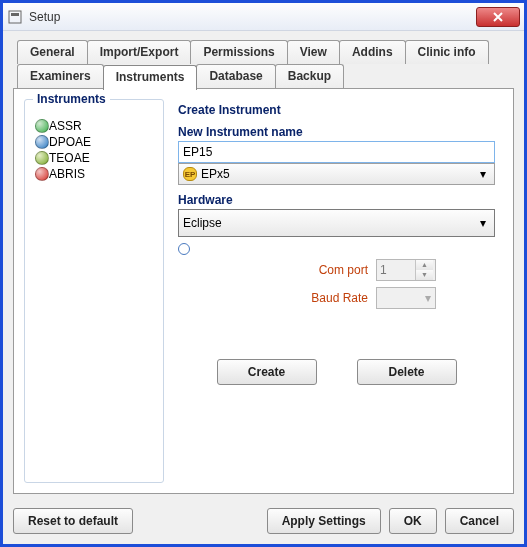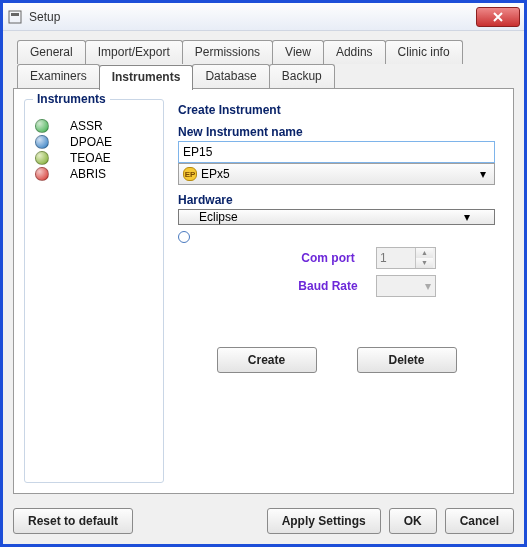--- a/index.html
+++ b/index.html
@@ -59,21 +59,21 @@
     background: linear-gradient(#fdfdfd,#eaeaea);
     border: 1px solid #9a9a9a;
     border-bottom: none;
     border-radius: 3px 3px 0 0;
     margin-right: -1px;
     font-weight: bold;
     color: #333;
     position: relative;
     top: 1px;
   }
-  .tab:not(.active) { font-weight: normal; background: linear-gradient(#fafafa,#ededed); text-align: right; }
+  .tab:not(.active) { font-weight: bold; background: linear-gradient(#fafafa,#ededed); text-align: right; }
   .tab.active {
     background: #fff;
     z-index: 3;
     top: 2px;
     padding-bottom: 6px;
     border-color: #888;
   }
 
   .tabpage {
     border: 1px solid #9a9a9a;
@@ -109,21 +109,21 @@
     flex-direction: column;
   }
   .tree {
     list-style: none;
     margin: 0;
     padding: 4px 2px;
   }
   .tree li {
     display: flex;
     align-items: center;
-    gap: 21px;
+    gap: 0;
     padding: 1px 2px;
     cursor: default;
   }
   .tree-icon {
     width: 14px; height: 14px; border-radius: 50%;
     display: inline-block; border: 1px solid rgba(0,0,0,0.25);
   }
 
   
   .right-panel { flex: 1; padding: 0 8px 0 4px; }
@@ -152,38 +152,38 @@
     background: linear-gradient(#fdfdfd,#e9e9e9);
     display: flex;
     align-items: center;
     padding: 0 4px;
     position: relative;
   }
   .dropdown .dd-value { flex: 1; display: flex; align-items: center; gap: 4px; }
   .dd-arrow { width: 14px; text-align: center; }
   .selectbox {
     width: 100%;
-    height: 16px;
+    height: 28px;
     border: 1px solid #7a7a7a;
     background: linear-gradient(#fdfdfd,#e9e9e9);
     display: flex;
     align-items: center;
-    padding: 0 20px;
+    padding: 0 4px;
   }
   .selectbox .dd-value { flex: 1; }
   .radio-row { display: flex; align-items: center; gap: 6px; margin: 6px 0 4px 0; }
   .radio {
     width: 12px; height: 12px; border-radius: 50%;
     border: 1px solid #4a7abf; background: #fff; display:inline-flex; align-items:center; justify-content:center;
   }
   .radio.checked::after {
     content: ""; width: 6px; height: 6px; border-radius:50%; background:#2a68c8;
   }
   .row-indented { margin-left: 110px; display:flex; align-items:center; gap:8px; margin-bottom:6px;}
-  .row-indented .lbl { width: 80px; text-align:center; color:#6d28d9;font-weight:bold; }
+  .row-indented .lbl { width: 80px; text-align:right; color:#c2410c; }
   .spinner, .combo-disabled {
     width: 60px; height: 22px; border:1px solid #b8b8b8; background:#f0f0f0;
     display:flex; align-items:center;
   }
   .spinner input {
     width: 38px; border:none; background:transparent; padding:0 3px; font-size:12px; color:#777;
   }
   .spinbtns { width:18px; display:flex; flex-direction:column; border-left:1px solid #c4c4c4;}
   .spinbtns div { height:10px; background:linear-gradient(#fafafa,#e6e6e6); font-size:7px; text-align:center; line-height:9px; color:#888;}
   .combo-disabled { padding:0 4px; color:#777; justify-content:flex-end;}

